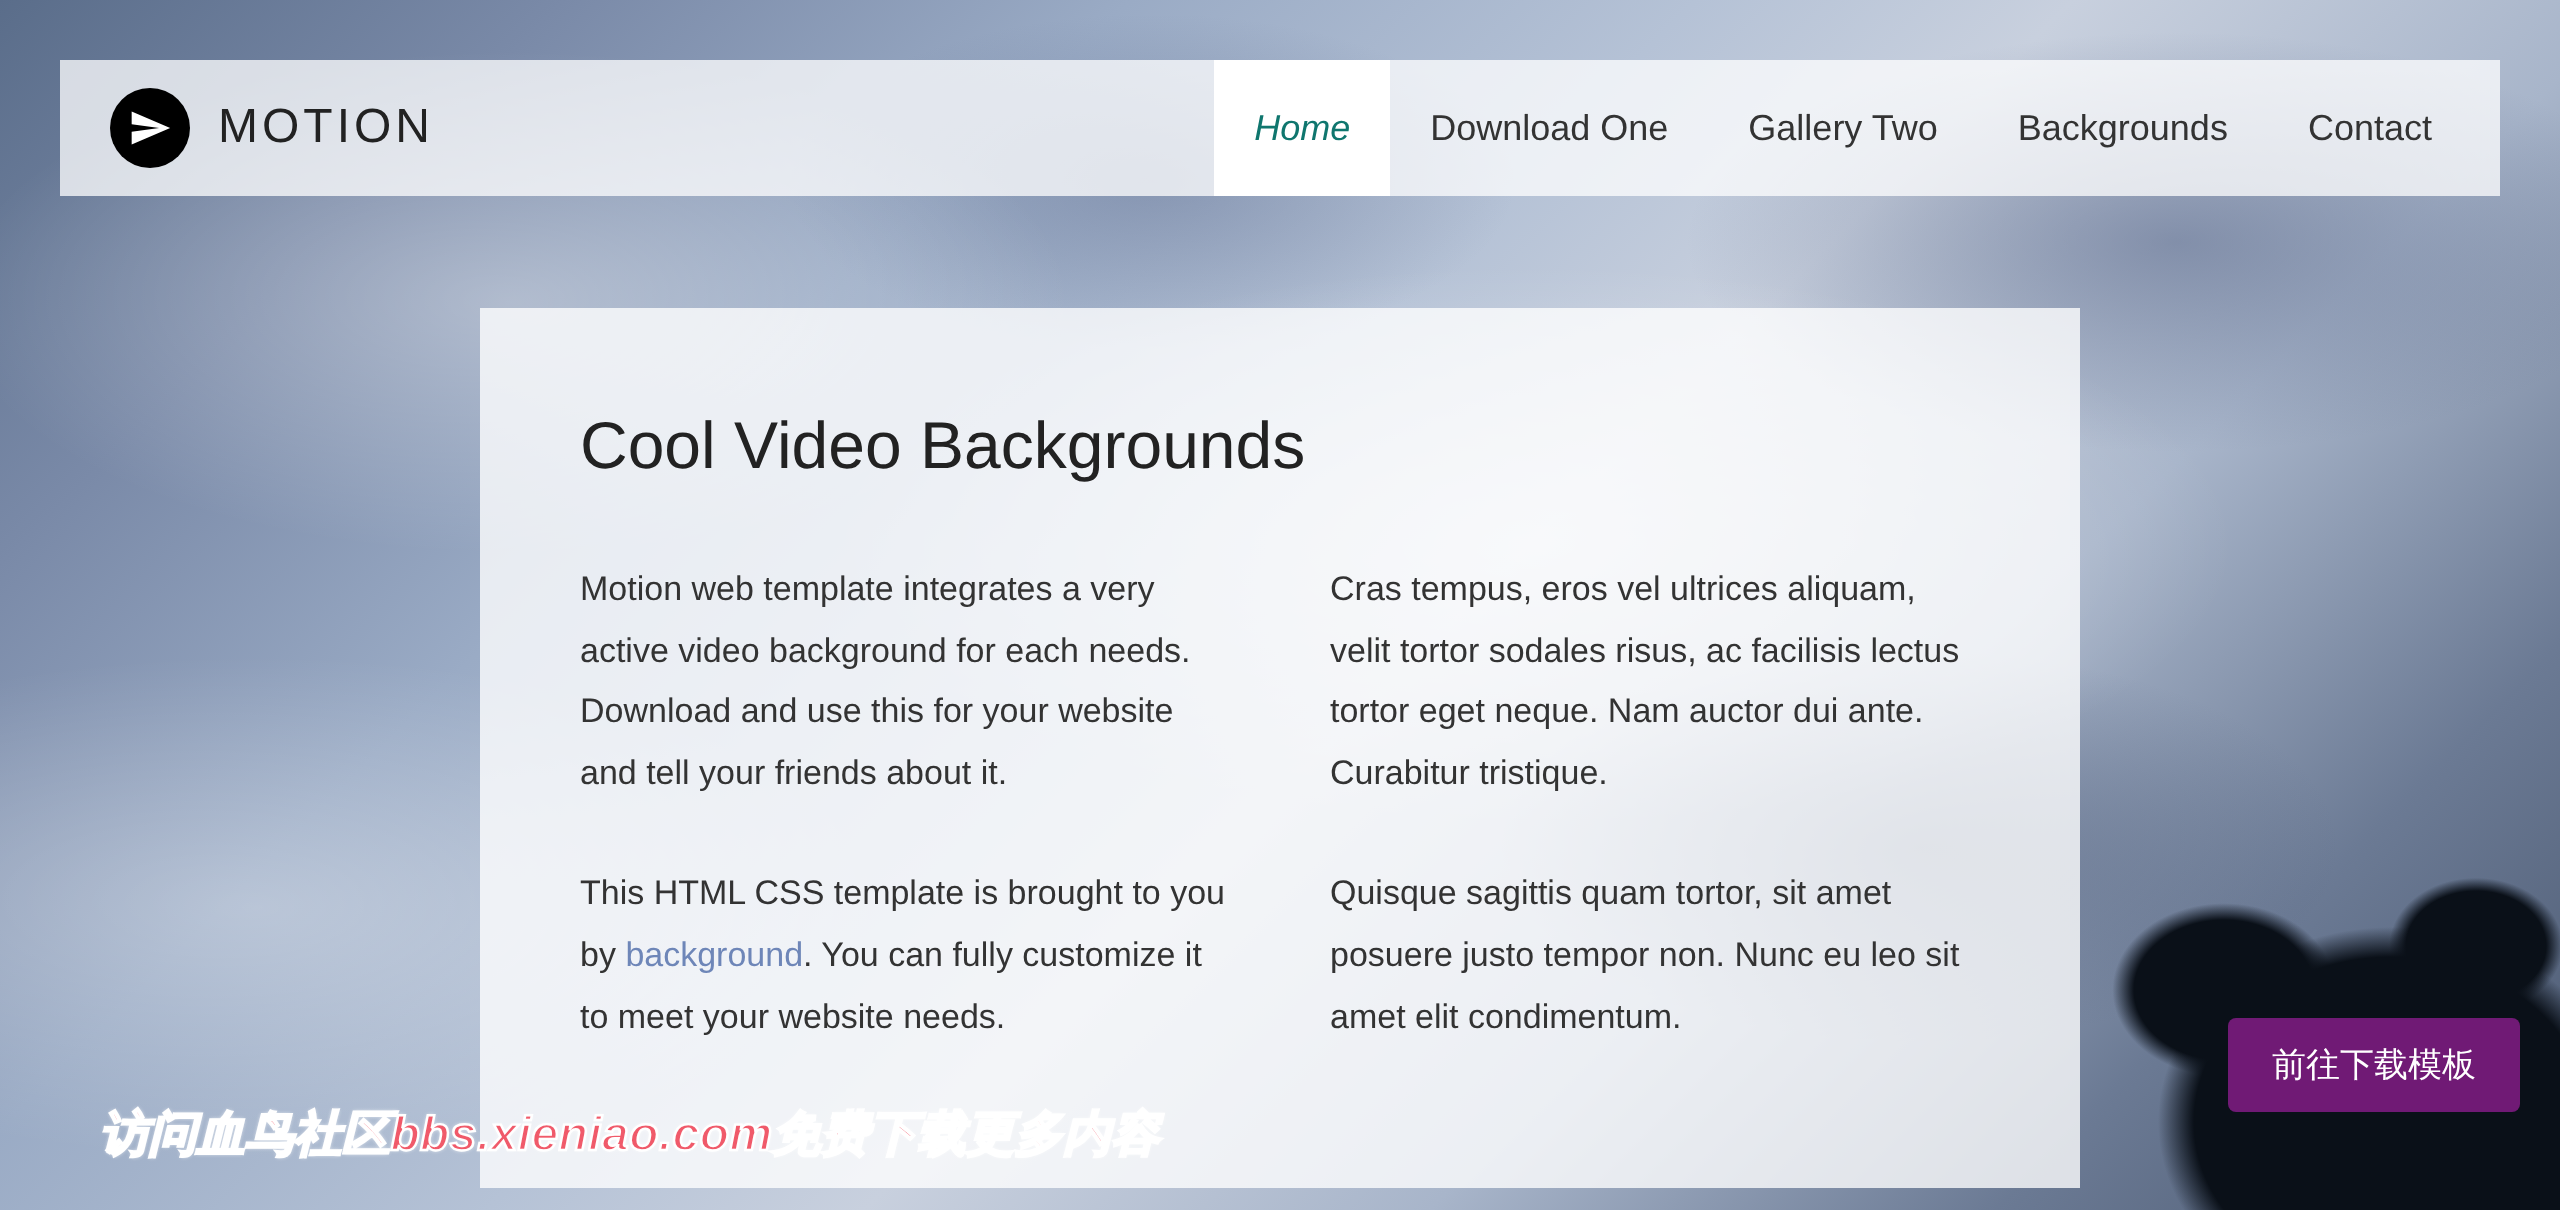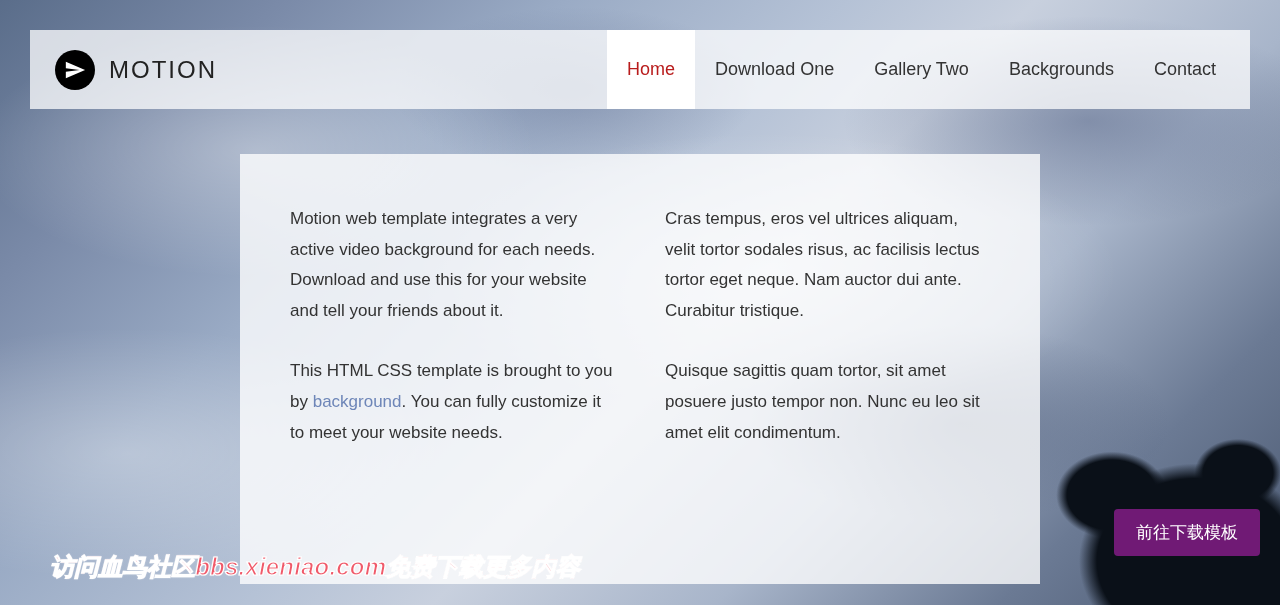--- a/index.html
+++ b/index.html
@@ -28,21 +28,21 @@
     width: 280px; height: 220px;
     background: radial-gradient(ellipse 180px 150px at 70% 80%, #0a1018 0%, #0a1018 55%, transparent 65%),
                 radial-gradient(ellipse 90px 70px at 40% 50%, #0a1018 0%, #0a1018 50%, transparent 62%),
                 radial-gradient(ellipse 70px 55px at 85% 40%, #0a1018 0%, #0a1018 50%, transparent 62%);
     pointer-events: none;
   }
 
   .navbar {
     position: absolute;
     top: 30px; left: 30px; right: 30px;
-    height: 79px;
+    height: 68px;
     background: rgba(255,255,255,0.75);
     display: flex;
     align-items: center;
     justify-content: space-between;
     padding-left: 25px;
   }
   .brand { display: flex; align-items: center; gap: 14px; }
   .brand-icon {
     width: 40px; height: 40px; border-radius: 50%;
     background: #000; display: flex; align-items: center; justify-content: center;
@@ -51,21 +51,21 @@
   .brand-text { font-size: 24px; letter-spacing: 2px; color: #222; font-weight: 400; }
   .nav-items { display: flex; height: 100%; }
   .nav-item {
     height: 100%;
     display: flex; align-items: center;
     padding: 0 20px;
     font-size: 18px;
     color: #333;
     cursor: pointer;
   }
-  .nav-item.active { background: #fff; color: #b91c1c; }
+  .nav-item.active { background: #fff; color: #0f766e; font-style: italic; }
   .nav-item.last { padding-right: 34px; }
 
   .content {
     position: absolute;
     top: 154px;
     left: 240px;
     width: 800px;
     min-height: 430px;
     background: rgba(255,255,255,0.78);
     padding: 50px 50px 40px 50px;
@@ -133,20 +133,21 @@
     <div class="nav-item">
         <span>Backgrounds</span>
       </div>
     <div class="nav-item last">
         <span>Contact</span>
       </div>
   </div>
 </nav>
 
 <section class="content">
+  <h1>Cool Video Backgrounds</h1>
   <div class="cols">
     <div class="col">
       <p>Motion web template integrates a very active video background for each needs. Download and use this for your website and tell your friends about it.</p>
       <p>
         <span>This HTML CSS template is brought to you by </span><a href="#">background</a><span>. You can fully customize it to meet your website needs.</span>
       </p>
     </div>
     <div class="col">
       <p>Cras tempus, eros vel ultrices aliquam, velit tortor sodales risus, ac facilisis lectus tortor eget neque. Nam auctor dui ante. Curabitur tristique.</p>
       <p>Quisque sagittis quam tortor, sit amet posuere justo tempor non. Nunc eu leo sit amet elit condimentum.</p>

